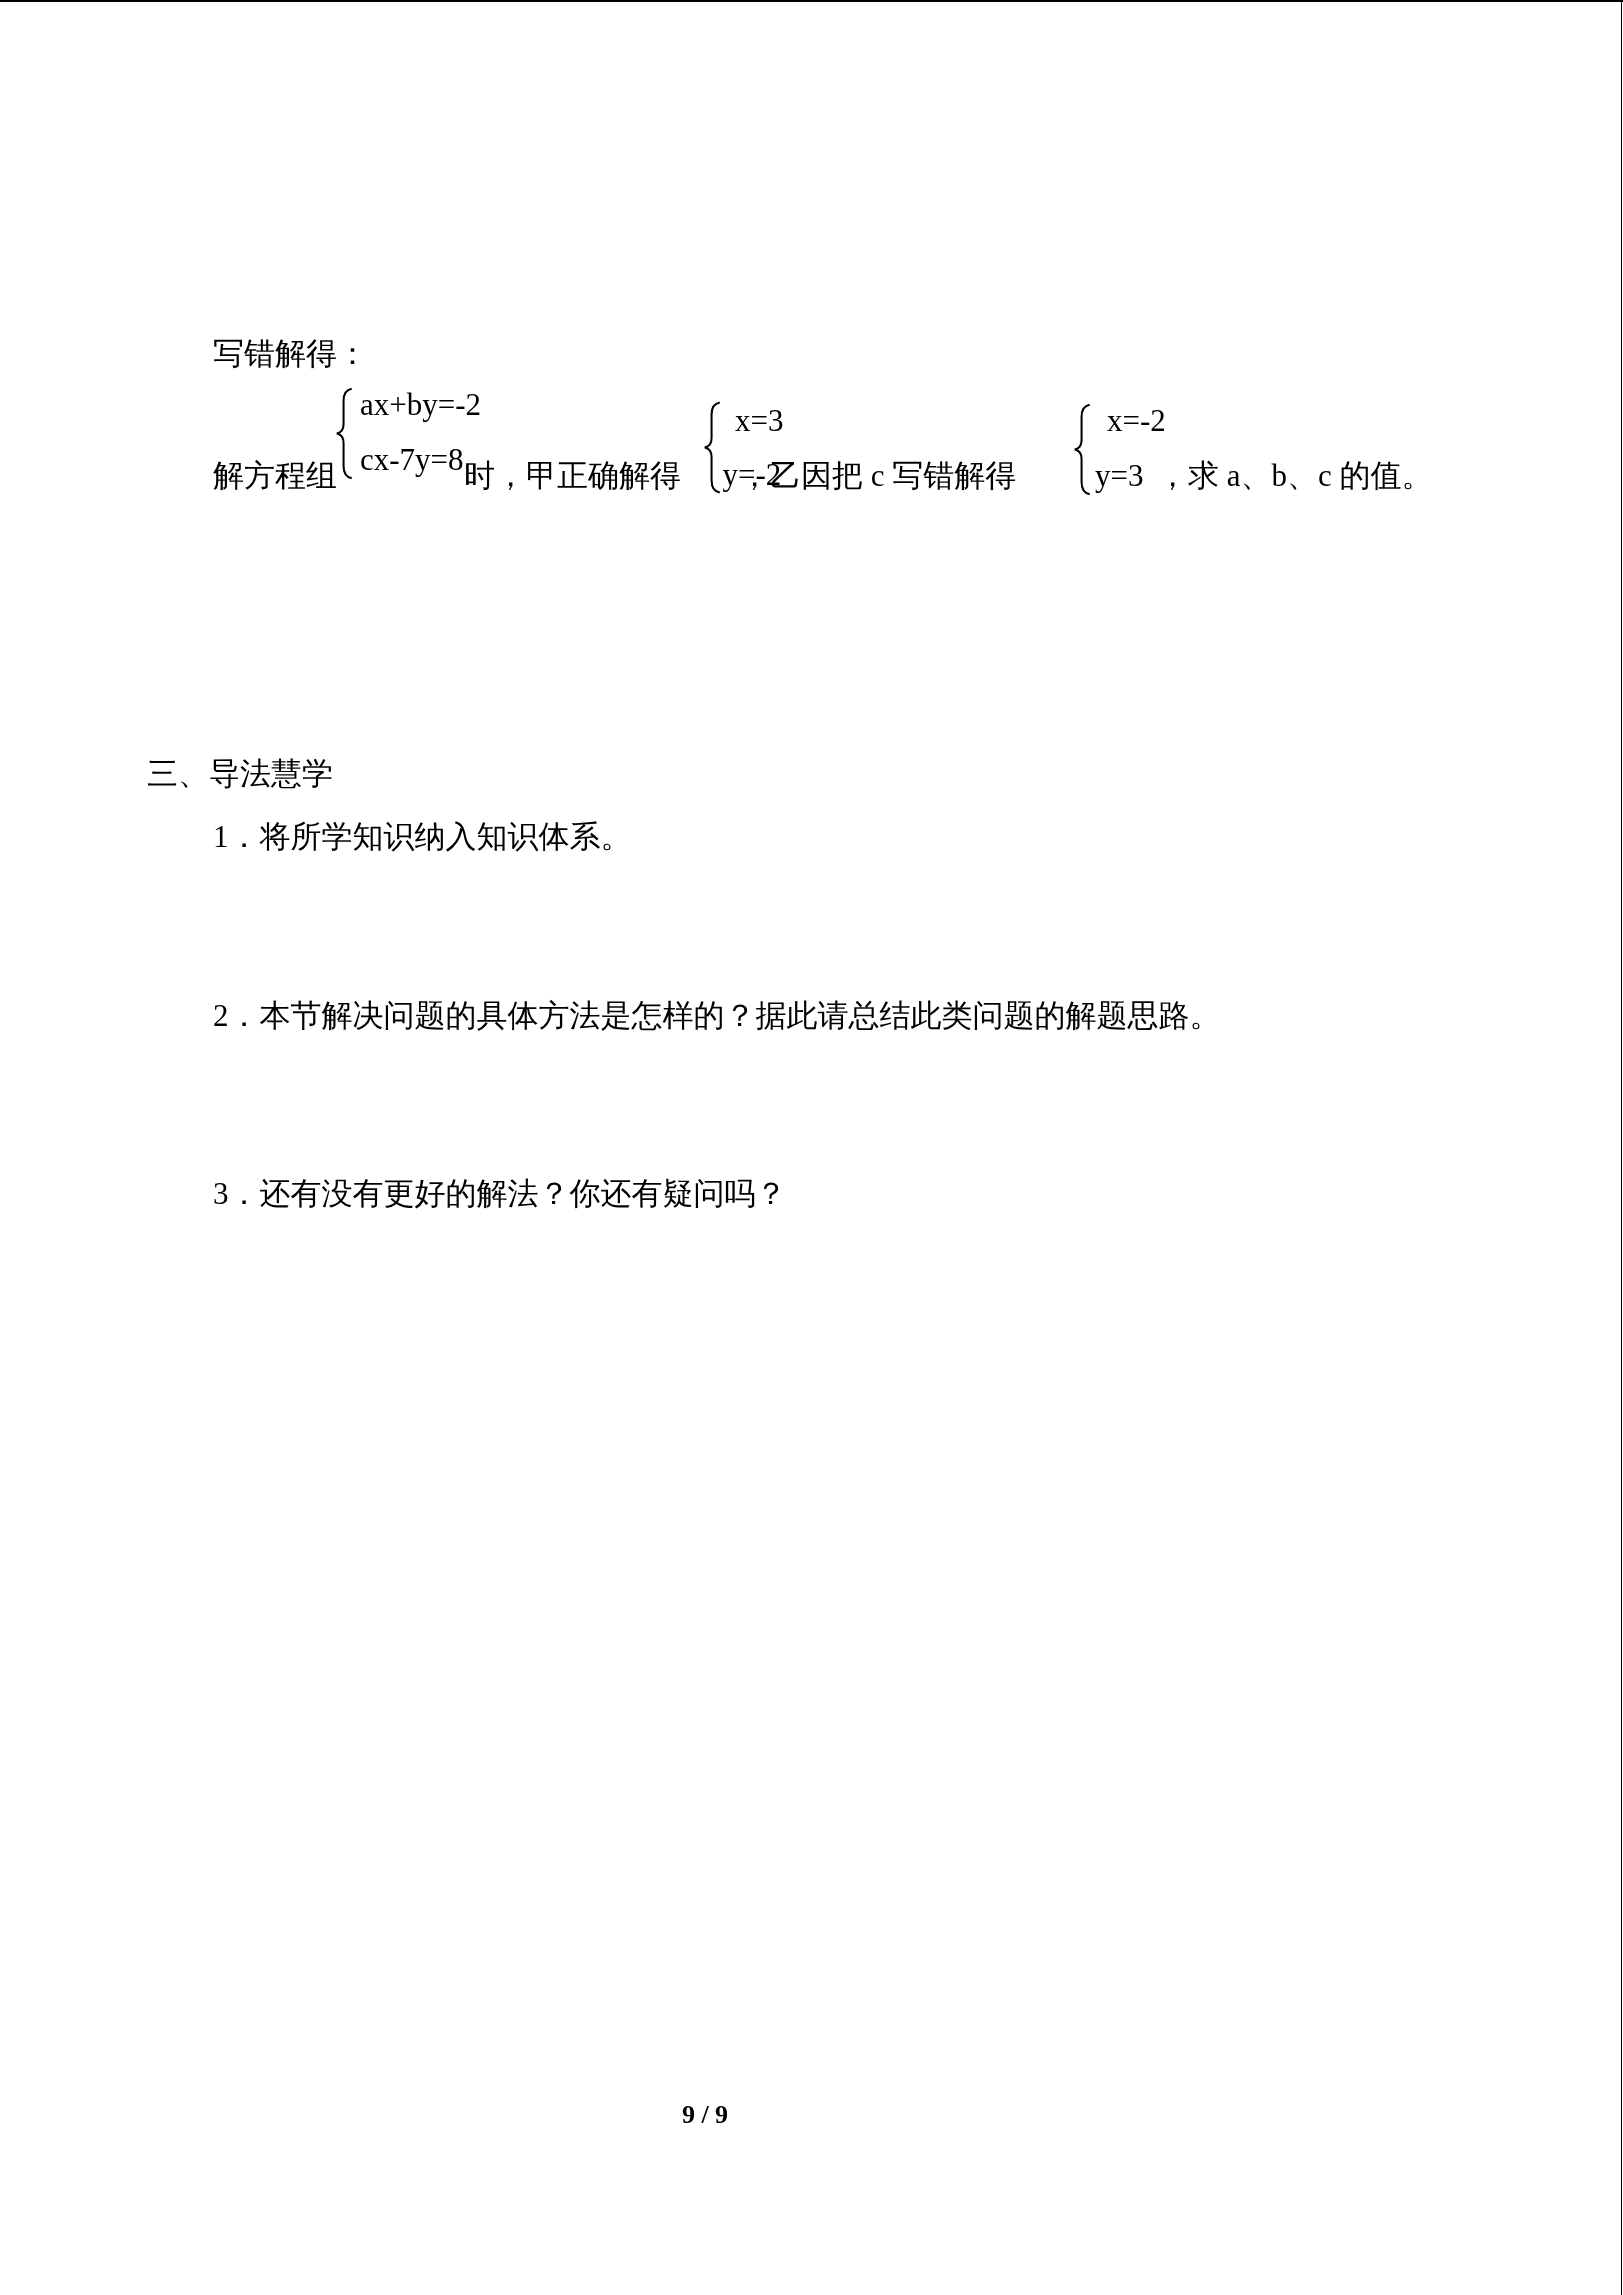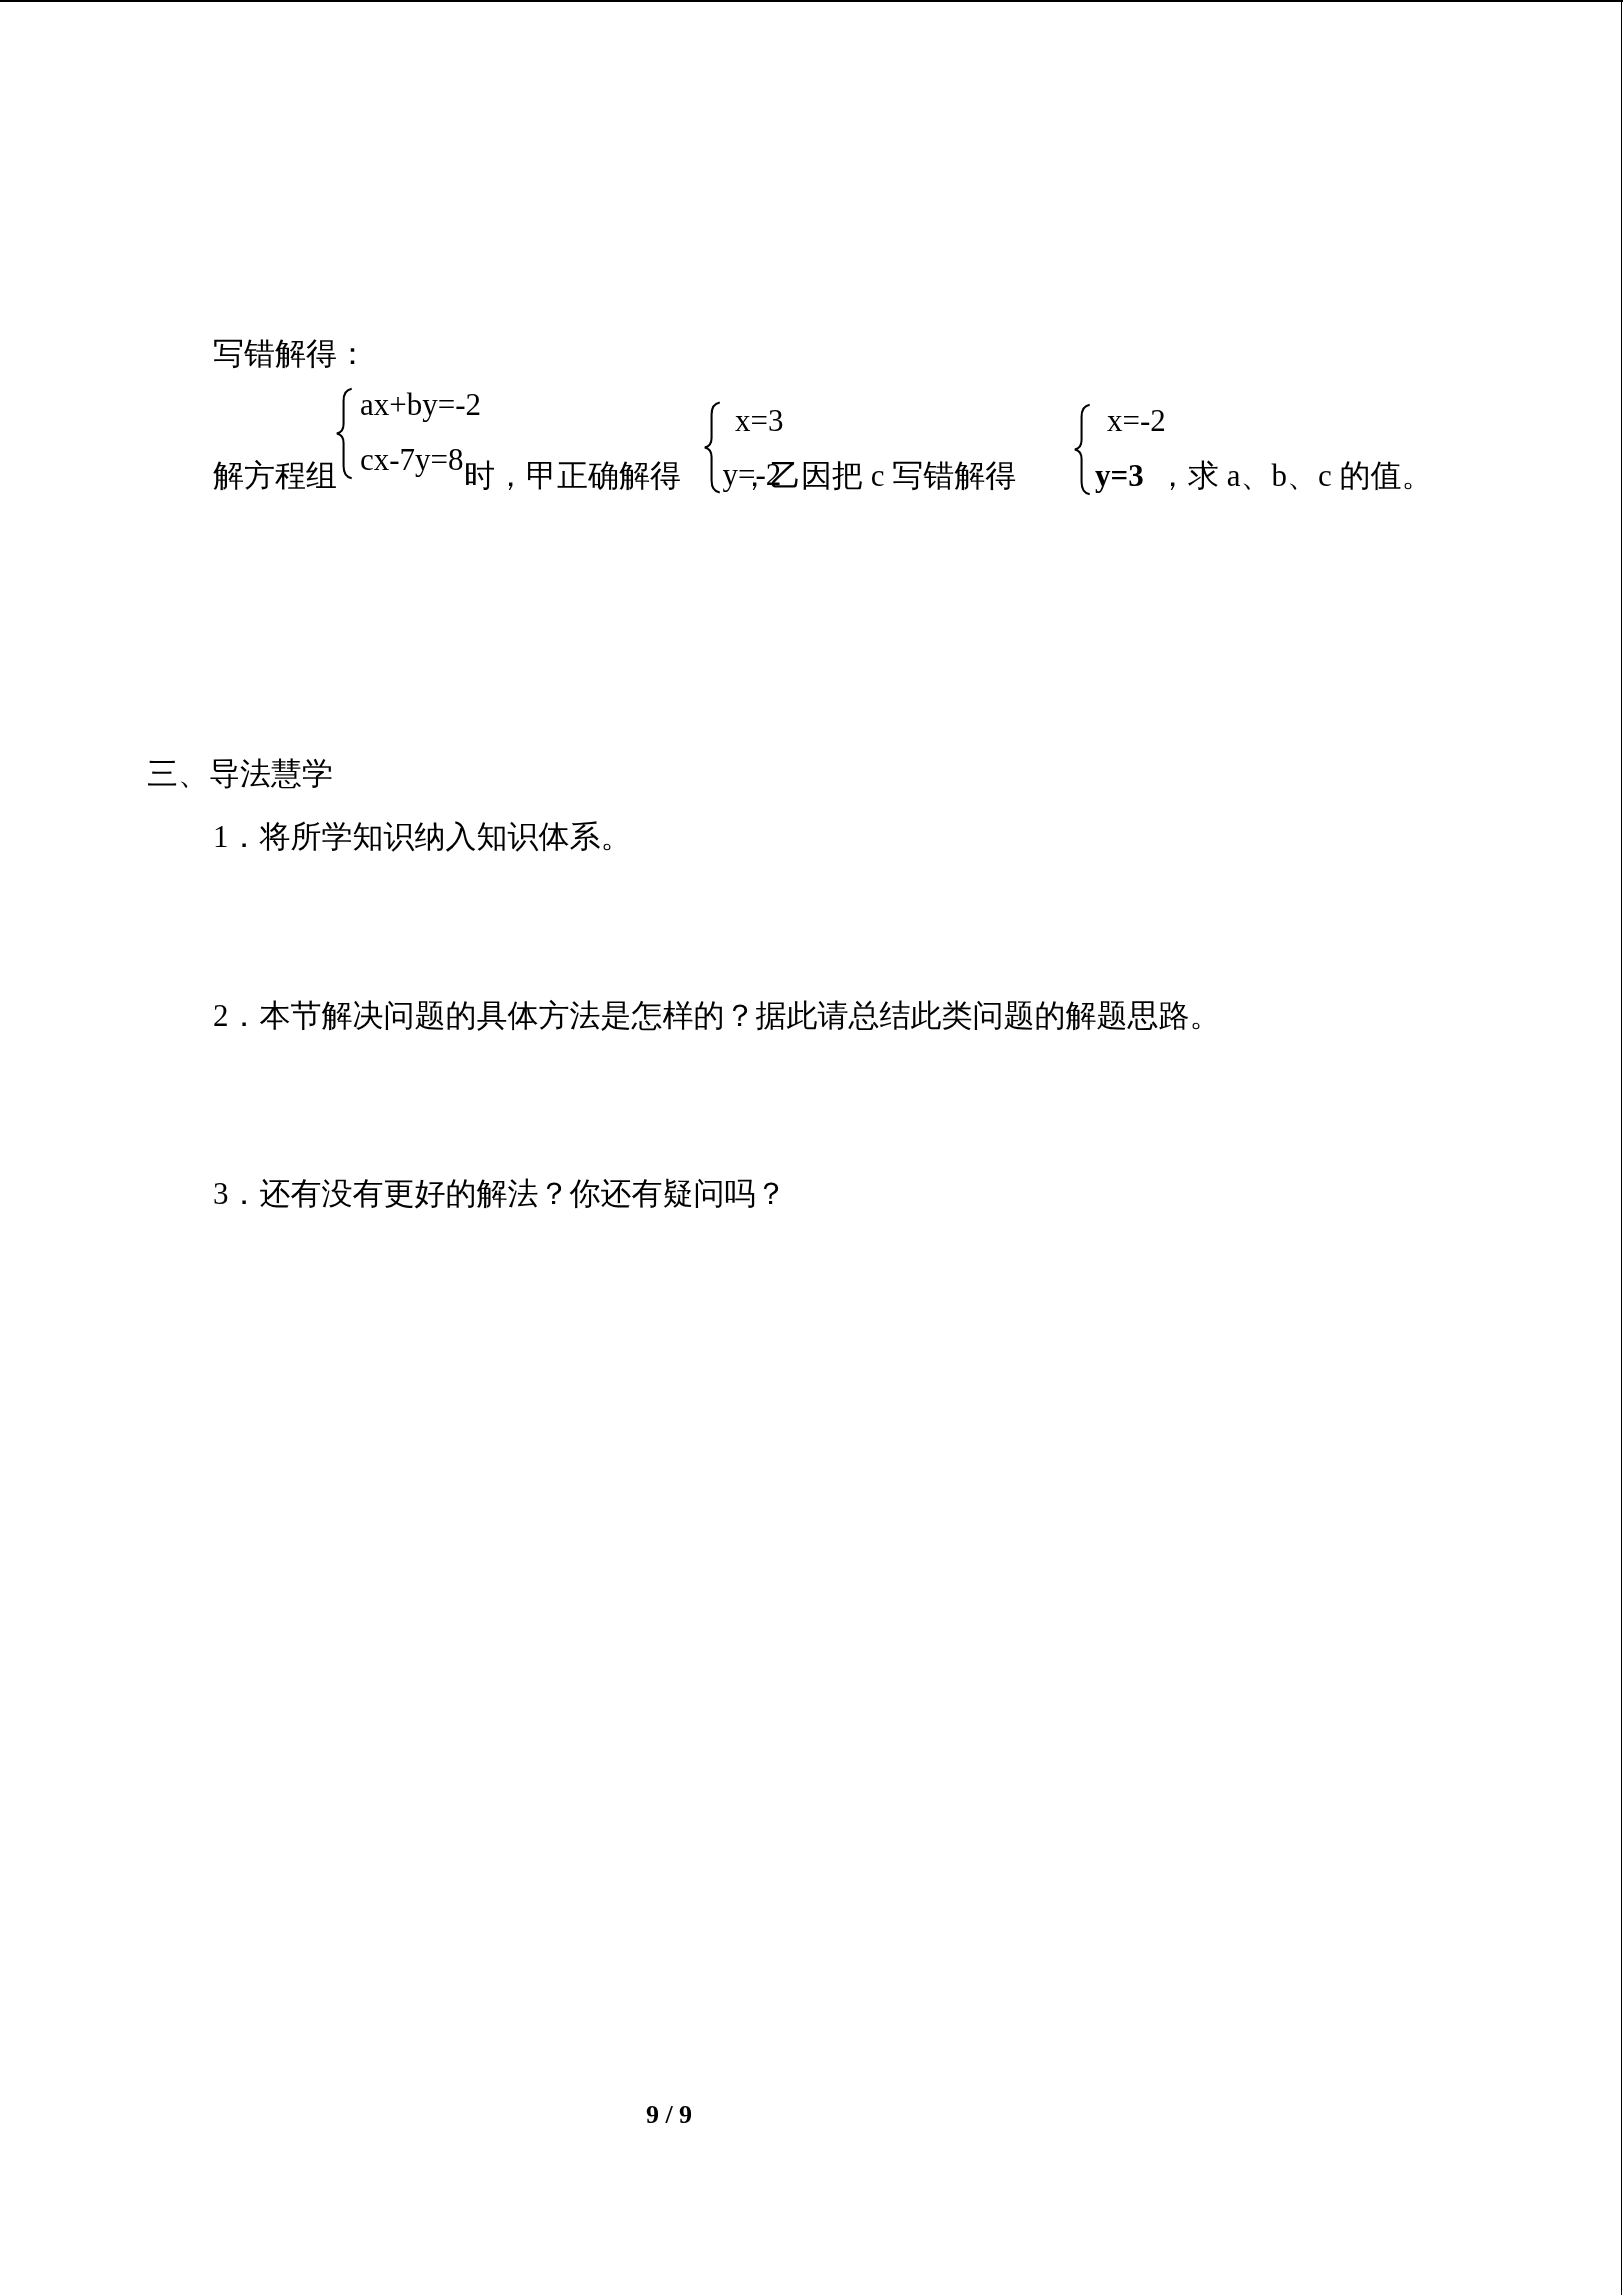--- a/index.html
+++ b/index.html
@@ -50,20 +50,21 @@
   }
   .page-number {
     position: absolute;
     top: 2100px;
     left: 0;
     width: 1338px;
     text-align: center;
     font-size: 26px;
     font-weight: bold;
     font-family: "Liberation Serif", serif;
+    padding-left: 36px;
   }
 </style>
 </head>
 <body>
 
 <div class="top-border"></div>
 <div class="right-border"></div>
 
 <div class="line" style="left:213px; top:335px;">写错解得：</div>
 
@@ -89,21 +90,21 @@
     <div class="sys-row" style="left:20.5px; top:59px;">y=-2</div>
   </div>
 
   <div class="line" style="left:739px; top:457px;">，乙因把 c 写错解得</div>
 
   <div class="sys" style="left:1072px; top:402px; width:95px;">
     <svg class="brace" viewBox="0 0 30 140">
       <path d="M26 4 Q14 6 14 22 L14 56 Q14 68 4 70 Q14 72 14 84 L14 118 Q14 134 26 136" fill="none" stroke="#000" stroke-width="3"></path>
     </svg>
     <div class="sys-row" style="left:23px; top:0px;margin-left:12px;">x=-2</div>
-    <div class="sys-row" style="left:23px; top:55px;font-weight:bold;">y=3</div>
+    <div class="sys-row" style="left:23px; top:55px;">y=3</div>
   </div>
 
   <div class="line" style="left:1157px; top:457px;">，求 a、b、c 的值。</div>
 </div>
 
 <div class="line" style="left:147px; top:755px;">三、导法慧学</div>
 
 <div>
   <div class="line" style="left:213px; top:818px;">
     <span>1．</span><span>将所学知识纳入知识体系。</span>

